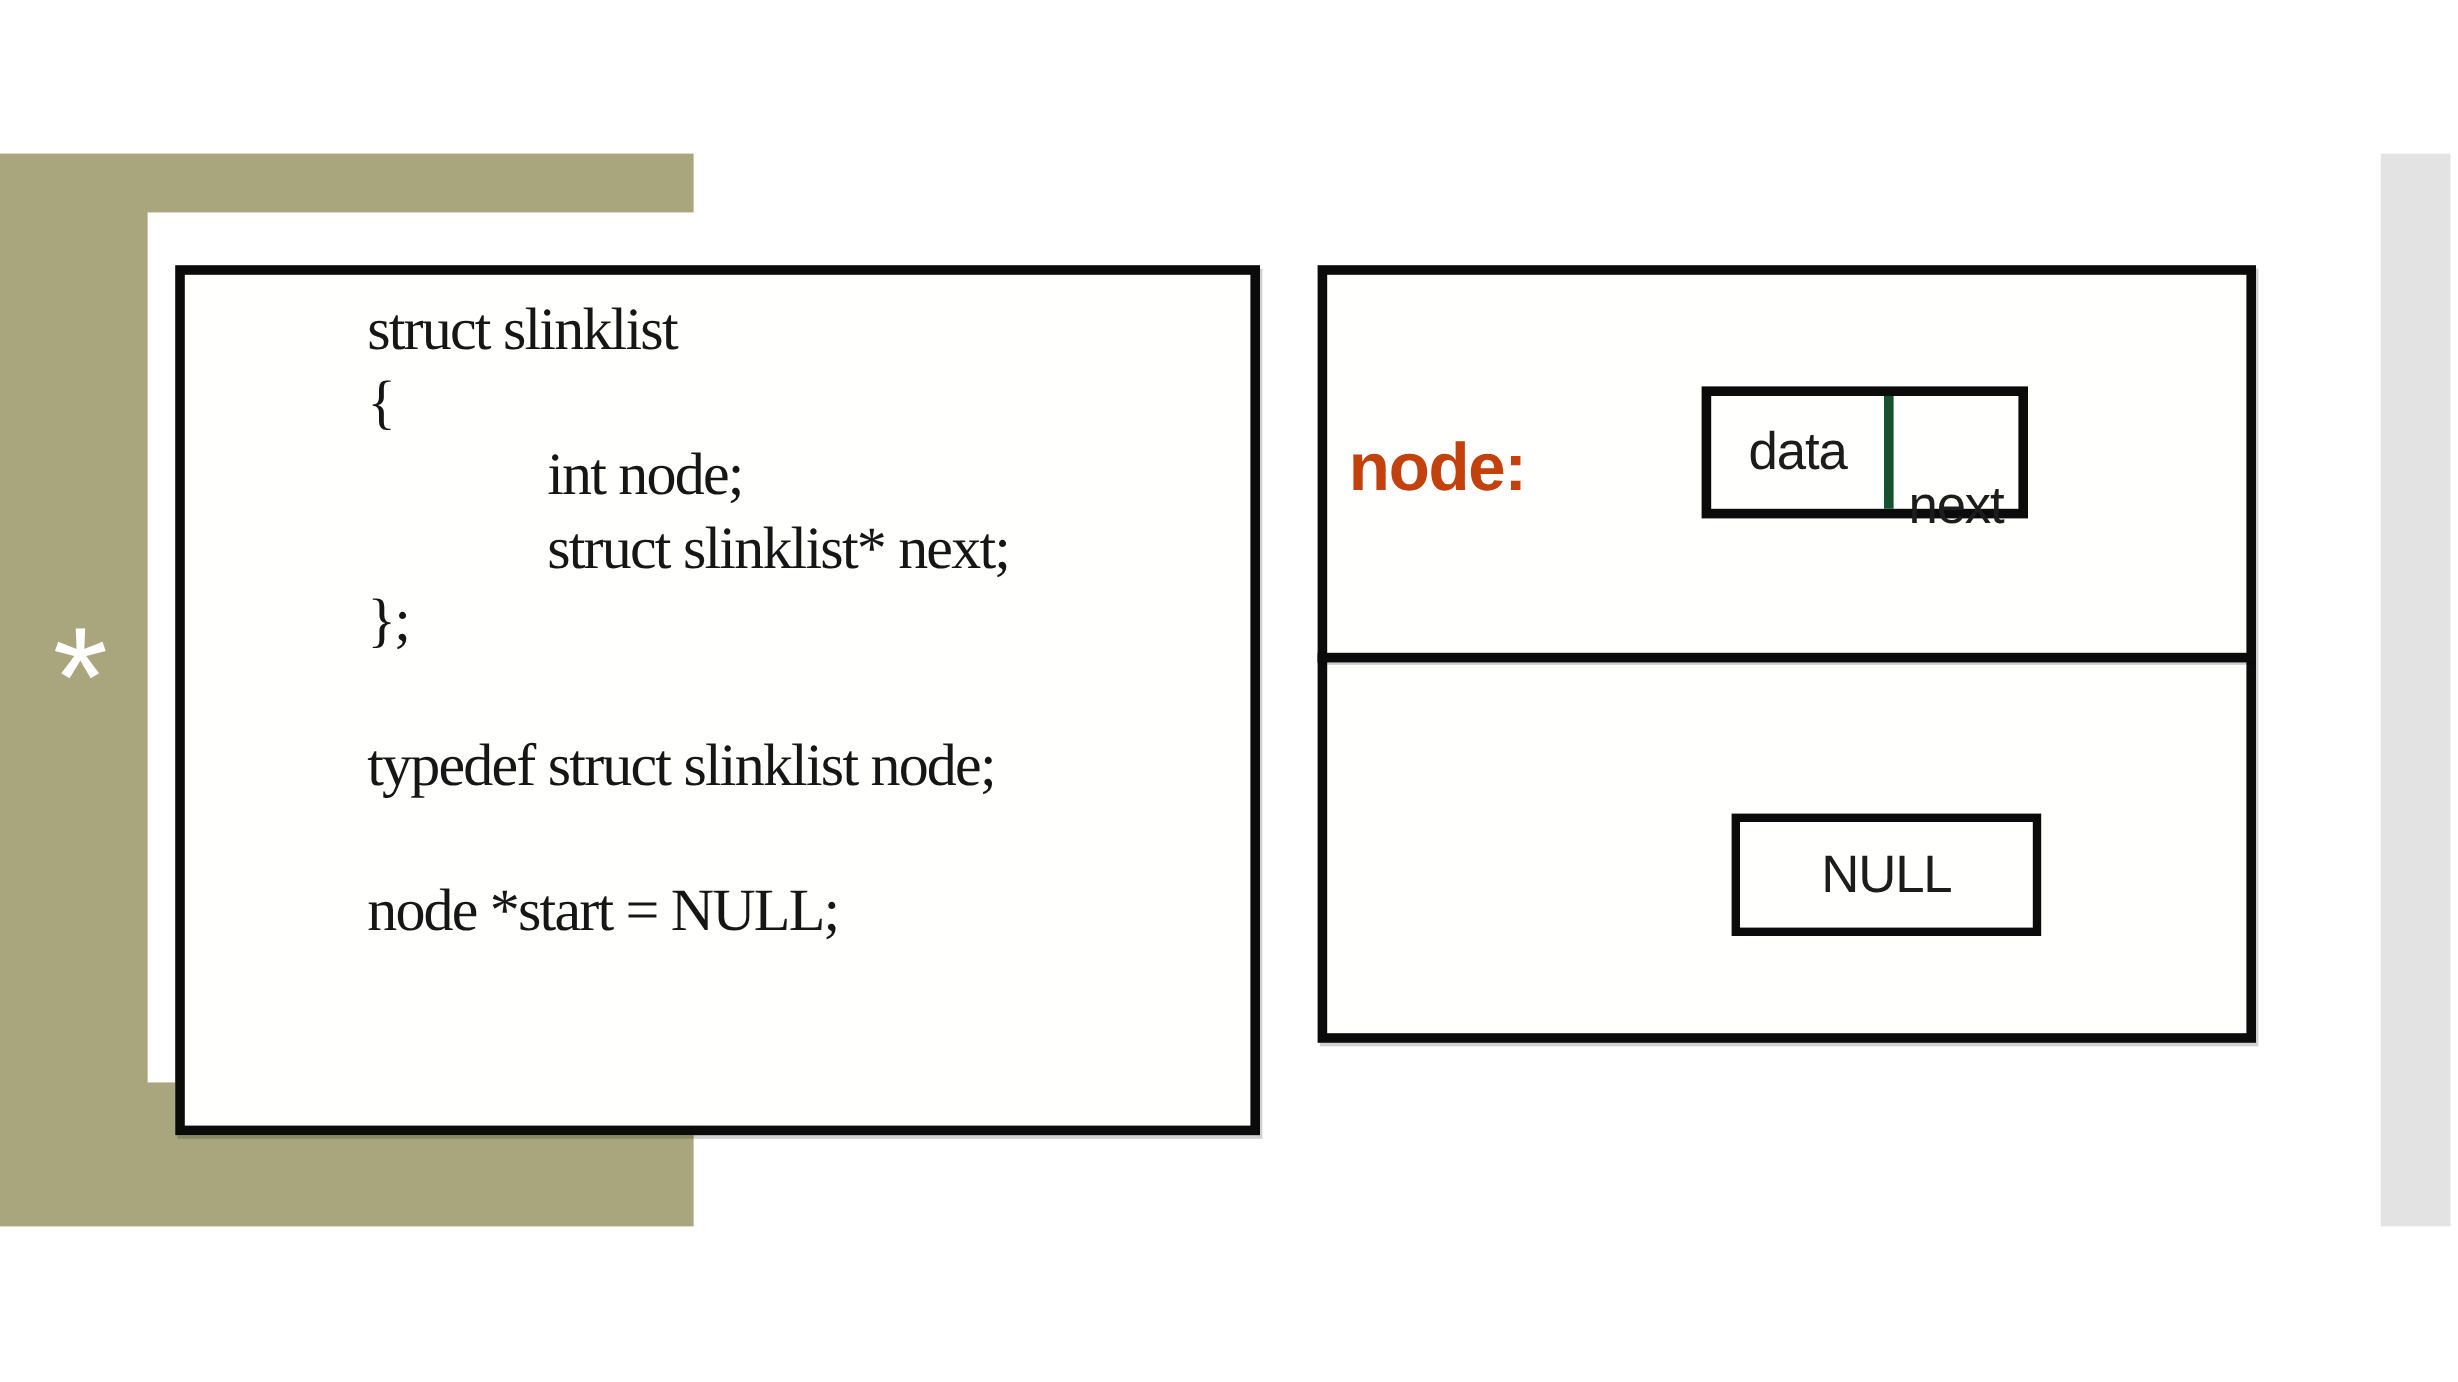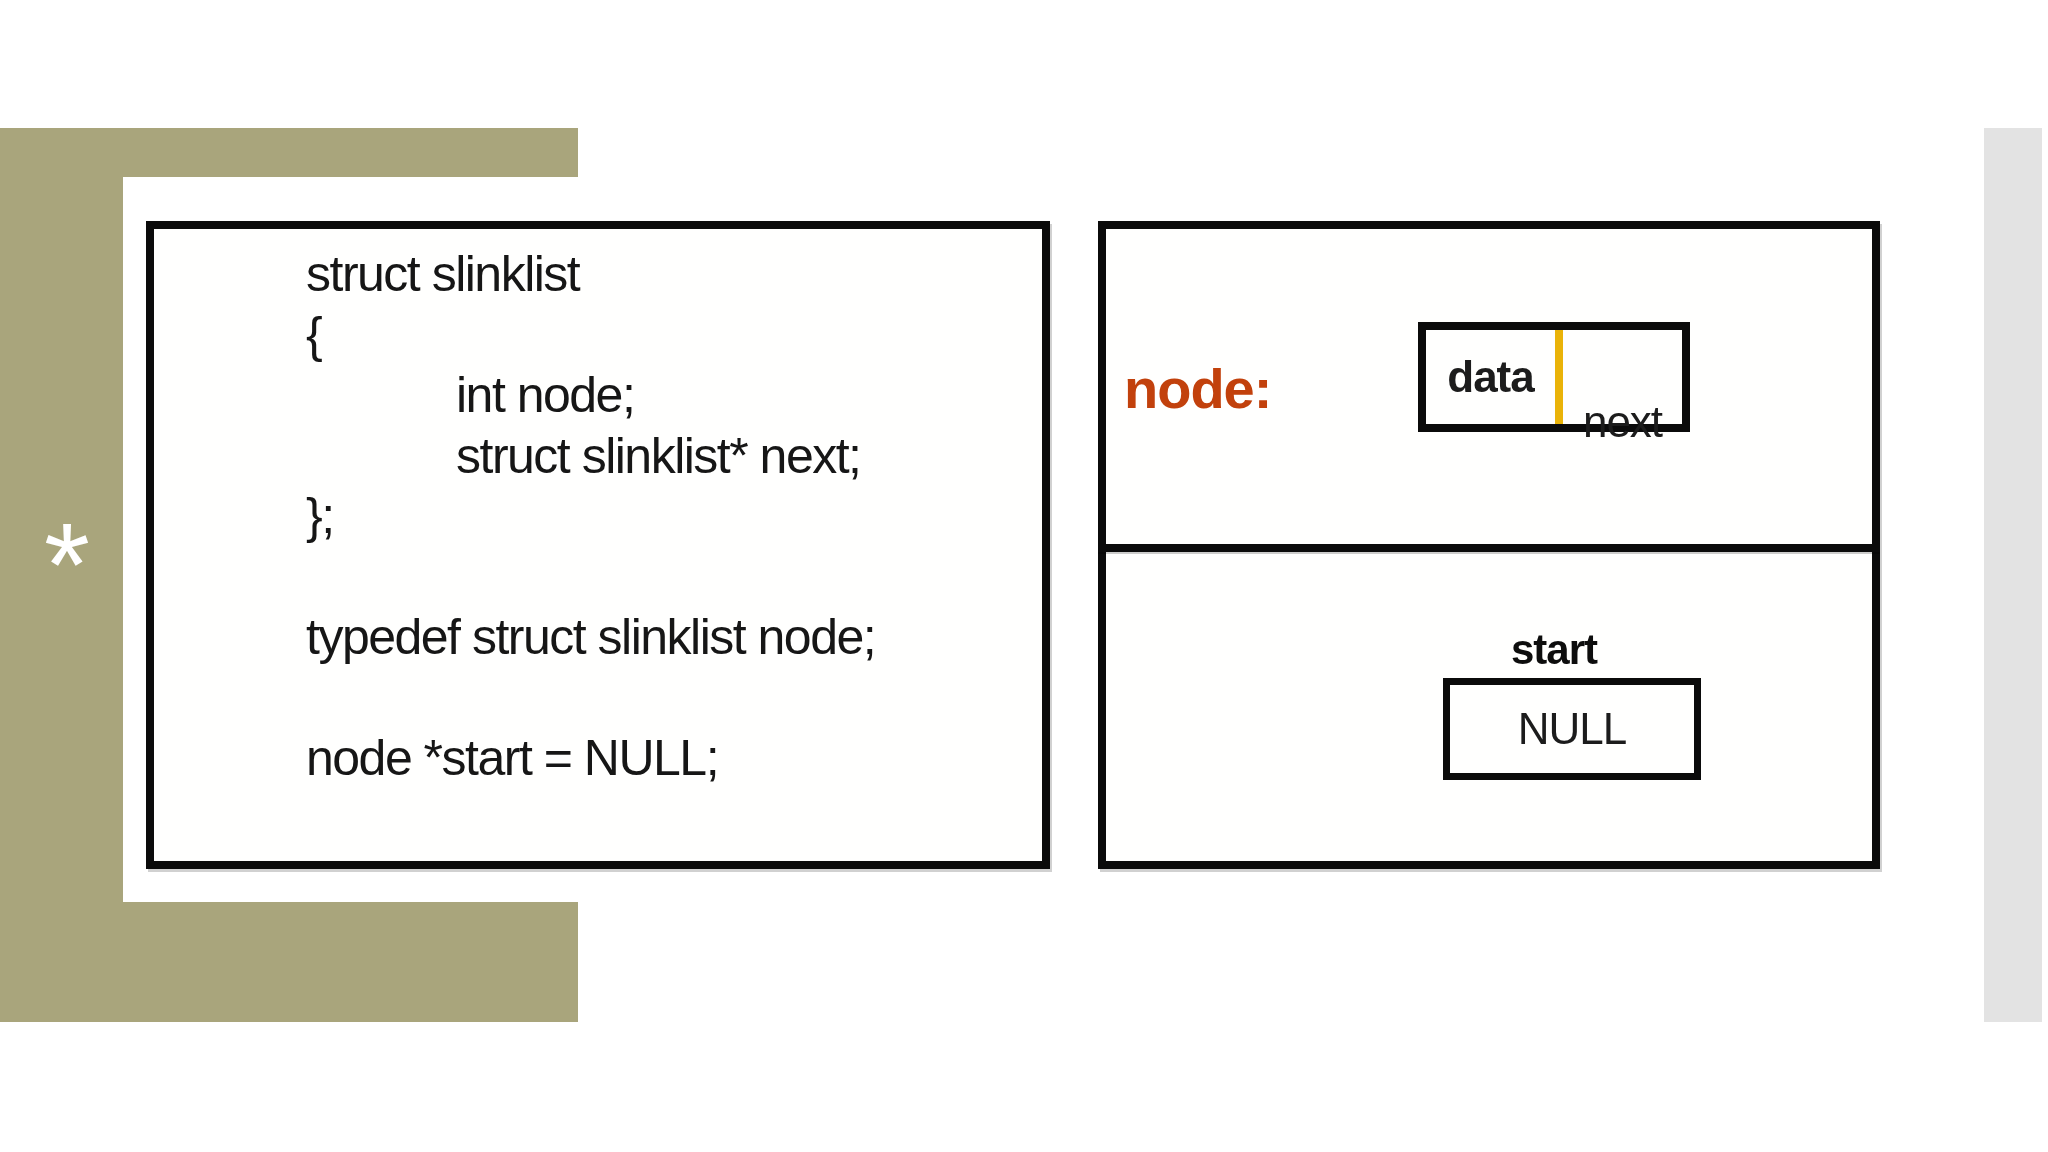--- a/index.html
+++ b/index.html
@@ -14,42 +14,42 @@
 
   
   .khaki-bar{position:absolute;left:0;top:128px;width:578px;height:894px;background:var(--khaki);z-index:1;}
   .slide-surface{position:absolute;left:123px;top:177px;width:1860px;height:725px;background:#ffffff;z-index:2;}
   .gray-strip{position:absolute;left:1984px;top:128px;width:58px;height:894px;background:var(--strip);z-index:3;}
 
   .asterisk{position:absolute;left:44px;top:506px;z-index:4;color:#ffffff;
     font-size:118px;line-height:1;font-weight:400;}
 
   
-  .code-panel{position:absolute;left:146px;top:221px;width:904px;height:648px;
+  .code-panel{position:absolute;left:146px;top:221px;width:904px;height:725px;
     border:8px solid #0b0b0b;background:#fffffe;z-index:5;
-    box-shadow:2px 3px 0 rgba(0,0,0,0.18);}
+    box-shadow:2px 3px 0 rgba(0,0,0,0.18);font-family:Liberation Serif, serif;}
   .code-lines{padding-top:15px;padding-left:152px;}
   .code-line{height:60.5px;line-height:60.5px;font-size:50px;letter-spacing:-1.5px;
     color:#161616;white-space:pre;}
   .code-line.indent-1{padding-left:150px;}
 
   
   .diagram-panel{position:absolute;left:1098px;top:221px;width:782px;height:648px;
     border:8px solid #0b0b0b;background:#fffffe;z-index:5;
     box-shadow:2px 3px 0 rgba(0,0,0,0.18);}
   .panel-divider{position:absolute;left:-8px;top:315px;width:782px;height:8px;
     background:#0b0b0b;box-shadow:0 2px 0 rgba(0,0,0,0.2);}
 
   .node-label{position:absolute;left:18px;top:132px;font-size:56px;font-weight:bold;
     letter-spacing:-1px;color:#c2410c;line-height:56px;}
   .node-cell-box{position:absolute;left:312px;top:93px;width:272px;height:110px;
     border:8px solid #0b0b0b;background:#fffffe;display:flex;}
   .cell{height:100%;display:flex;align-items:center;justify-content:center;
     font-size:44px;letter-spacing:-1px;color:#1c1c1c;}
-  .cell:first-child{width:137px;border-right:8px solid #eab308;font-weight:bold;}
+  .cell:first-child{width:152px;border-right:8px solid #14532d;}
   .cell:last-child{flex:1;margin-top:45px;}
 
   .start-label{position:absolute;left:337px;top:395px;width:222px;text-align:center;
     font-size:42px;font-weight:bold;letter-spacing:-1px;color:#0d0d0d;line-height:52px;}
   .null-box{position:absolute;left:337px;top:449px;width:258px;height:102px;
     border:7px solid #0b0b0b;background:#fffffe;display:flex;align-items:center;
     justify-content:center;font-size:44px;letter-spacing:-1px;color:#1c1c1c;}
   .empty-list-label{position:absolute;left:17px;top:473px;font-size:46px;font-weight:bold;
     letter-spacing:-1px;color:#0d0d0d;line-height:56px;}
 </style>
@@ -81,21 +81,20 @@
   <div class="diagram-panel">
     <div class="panel-divider"></div>
 
     <div class="node-label">node:</div>
 
     <div class="node-cell-box" id="node-cell-box">
         <div class="cell">data</div>
         <div class="cell">next</div>
       </div>
 
-    <div class="start-label">start</div>
 
     <div class="null-box">
       <span>NULL</span>
     </div>
 
   </div>
 
 </div>
 
 </body></html>

